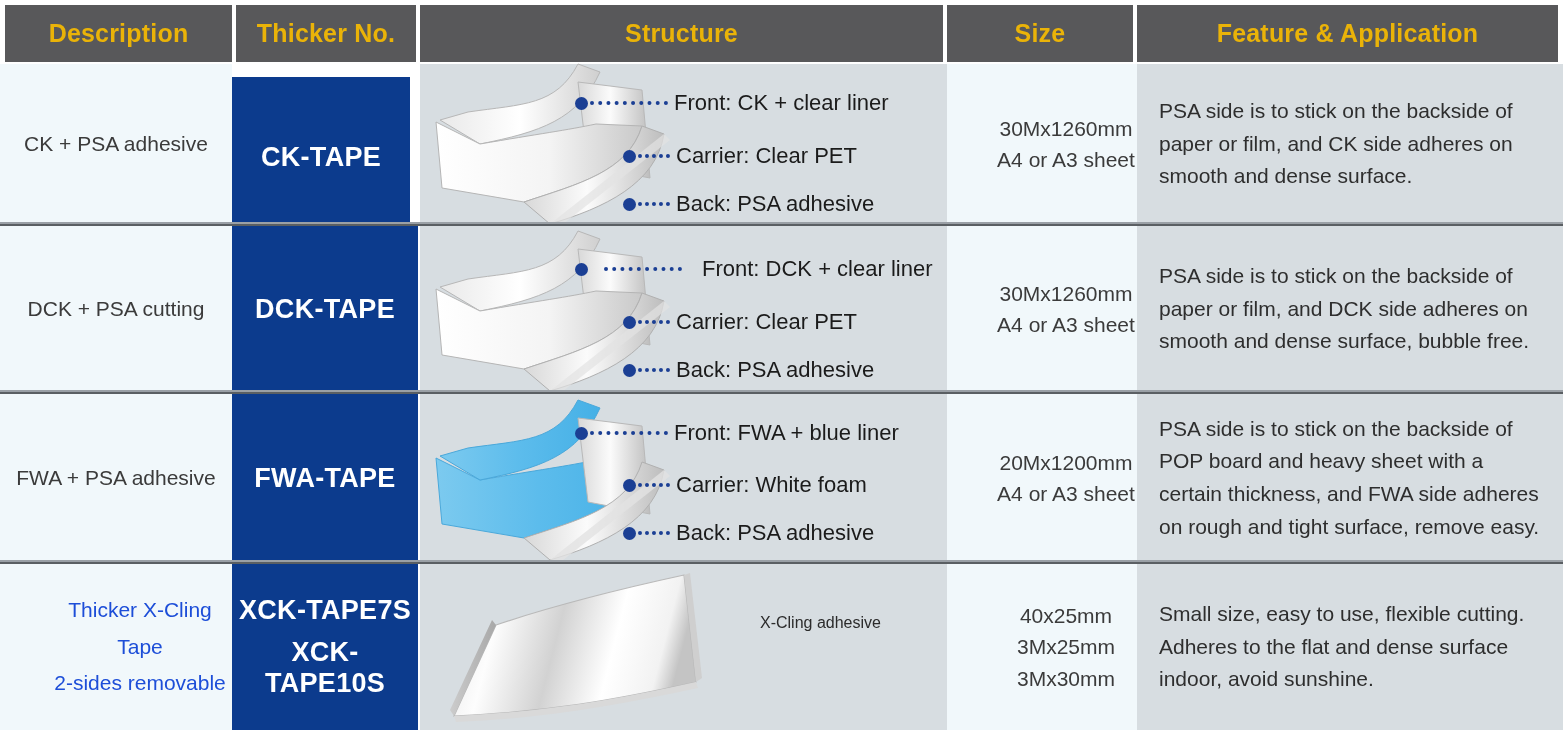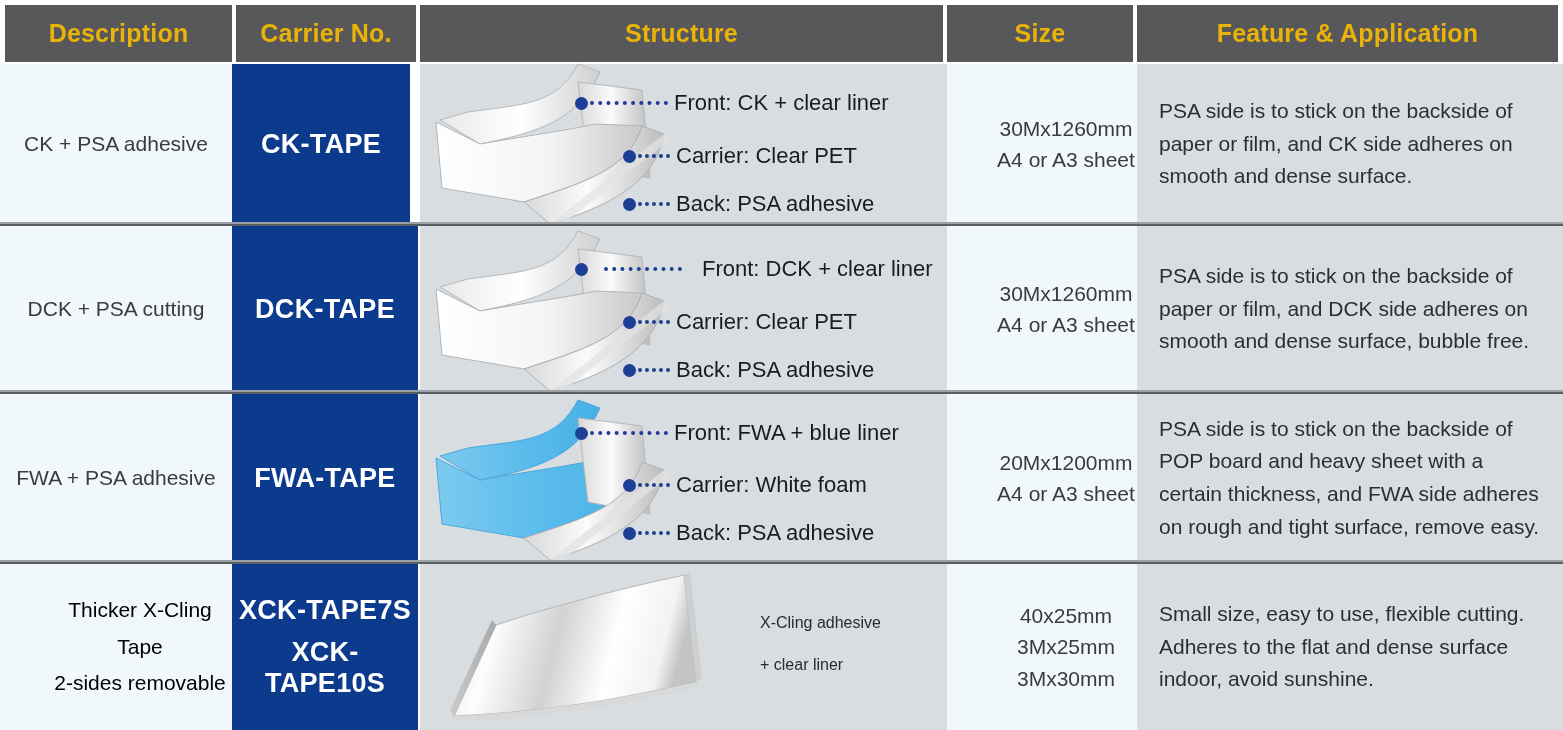--- a/index.html
+++ b/index.html
@@ -41,21 +41,21 @@
     color:#ffffff;font-weight:bold;font-size:27px;letter-spacing:.3px;
     display:flex;flex-direction:column;align-items:center;justify-content:space-around;
     text-align:center;padding:26px 0;
   }
   .size-txt{
     color:#3b3b3b;font-size:21px;line-height:1.5;
     display:flex;flex-direction:column;align-items:center;justify-content:center;
     text-align:center;
   }
   .desc-two{
-    color:#000000;font-size:21px;line-height:1.75;
+    color:#1d4ed8;font-size:21px;line-height:1.75;
     display:flex;flex-direction:column;align-items:center;justify-content:center;text-align:center;
   }
 
   
   .rowsep{position:absolute;left:0;width:1563px;height:4px;
     background:linear-gradient(#9aa0a6 0 40%, #5a5f63 40% 100%);}
 
   
   .diagram{position:absolute;}
   .callout{position:absolute;display:flex;align-items:center;}
@@ -65,28 +65,28 @@
 
   .plainlabel{position:absolute;color:#2b2b2b;font-size:16px;line-height:1.6;text-align:left;}
 </style>
 </head>
 <body>
 
 <div class="sheet">
  <div class="tbl">
 
   <div class="cell hcell" style="left:5px;top:5px;width:227px;height:57px;">Description</div>
-  <div class="cell hcell" style="left:236px;top:5px;width:180px;height:57px;">Carrier No.</div>
+  <div class="cell hcell" style="left:236px;top:5px;width:180px;height:57px;">Thicker No.</div>
   <div class="cell hcell" style="left:420px;top:5px;width:523px;height:57px;">Structure</div>
   <div class="cell hcell" style="left:947px;top:5px;width:186px;height:57px;">Size</div>
   <div class="cell hcell" style="left:1137px;top:5px;width:421px;height:57px;">Feature &amp; Application</div>
 
   <div class="cell tint-pale body-txt" style="left:0;top:64px;width:232px;height:160px;">CK + PSA adhesive</div>
 
-  <div class="cell tint-blue prod-txt" style="left:232px;top:64px;width:178px;height:160px;">CK-TAPE</div>
+  <div class="cell tint-blue prod-txt" style="left:232px;top:77px;width:178px;height:160px;">CK-TAPE</div>
 
   <div class="cell tint-gray" style="left:420px;top:64px;width:527px;height:160px;">
     <svg class="diagram" style="left:8px;top:-4px;" width="270" height="168" viewBox="0 0 270 168">
       <defs>
         <linearGradient id="g1a" x1="0" y1="0" x2="1" y2="0">
           <stop offset="0%" stop-color="#ffffff"></stop>
               <stop offset="55%" stop-color="#f4f4f4"></stop>
           <stop offset="100%" stop-color="#c9c9c9"></stop>
         </linearGradient>
         <linearGradient id="g1b" x1="0" y1="0" x2="1" y2="0">
@@ -245,21 +245,20 @@
         </linearGradient>
       </defs>
       <path d="M58 55 C108 38 168 22 246 5 L258 112 C176 130 108 142 16 146 Z" fill="url(#gsheet)" stroke="#b9b9b9" stroke-width="1.2"></path>
       <path d="M58 55 L16 146 L12 140 L54 50 Z" fill="url(#gedge)"></path>
       <path d="M16 146 C108 142 176 130 258 112 L260 118 C176 136 108 148 18 152 Z" fill="#d9d9d9"></path>
       <path d="M246 5 L258 112 L264 108 L252 3 Z" fill="#cfcfcf"></path>
     </svg>
 
     <div class="plainlabel" style="left:340px;top:46px;">
       <div>X-Cling adhesive</div>
-      <div style="margin-top:16px;">+ clear liner</div>
     </div>
   </div>
 
   <div class="cell tint-pale size-txt" style="left:947px;top:564px;width:190px;height:166px;">
     <span>40x25mm</span>
     <span>3Mx25mm</span>
     <span>3Mx30mm</span>
   </div>
 
   <div class="cell tint-gray feat-txt" style="left:1137px;top:564px;width:426px;height:166px;">Small size, easy to use, flexible cutting. Adheres to the flat and dense surface indoor, avoid sunshine.</div>

